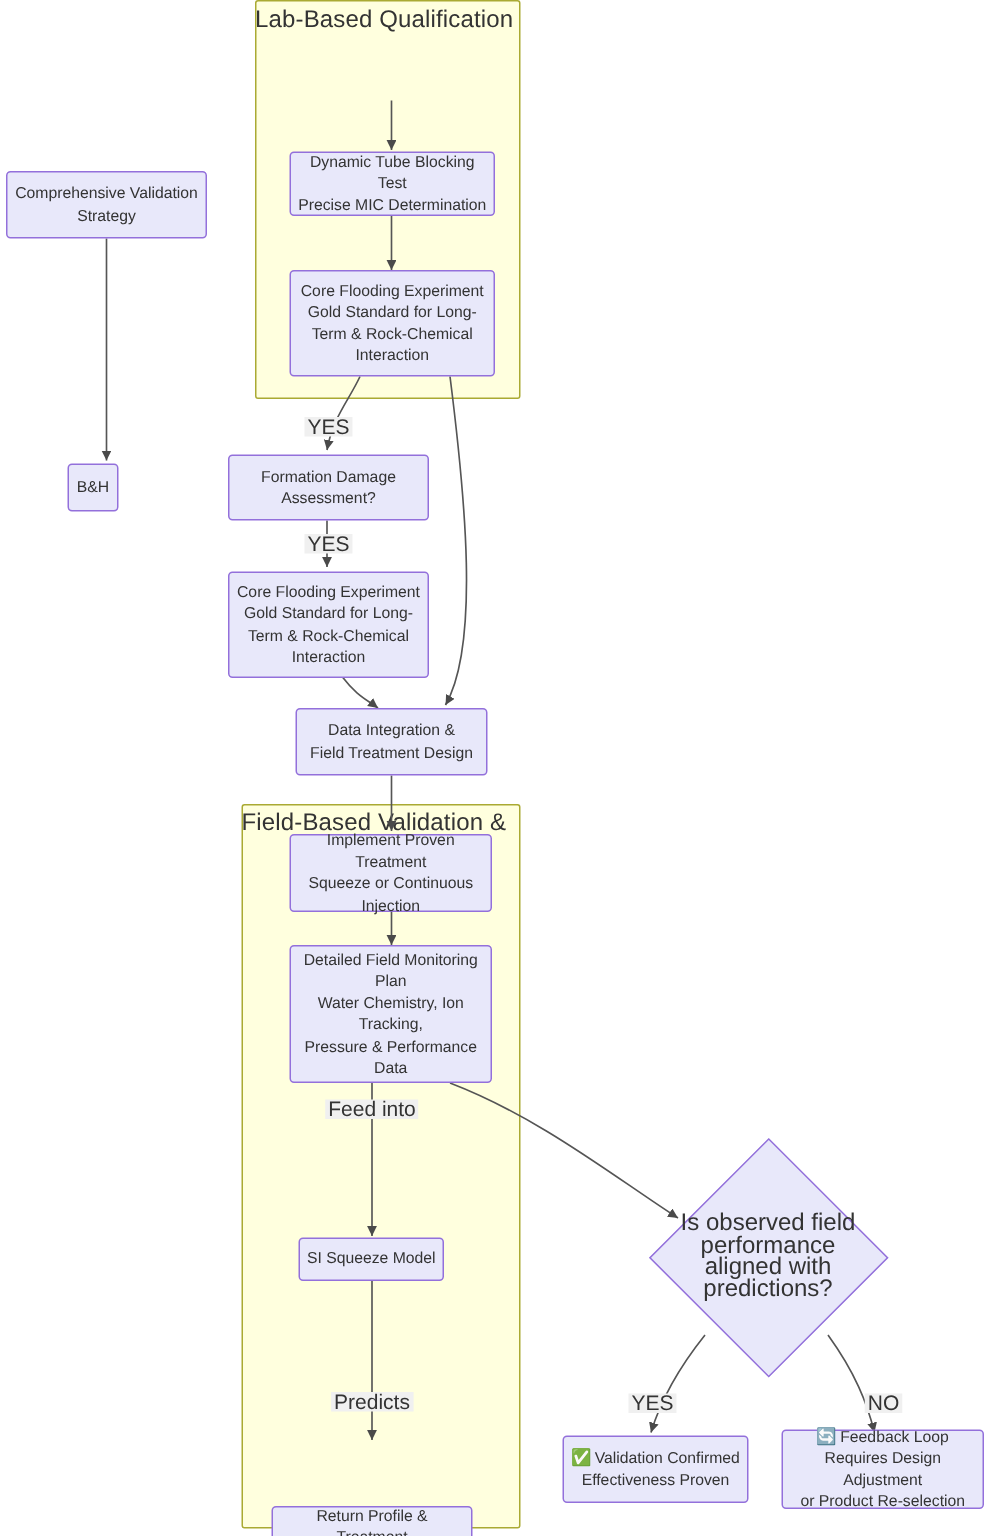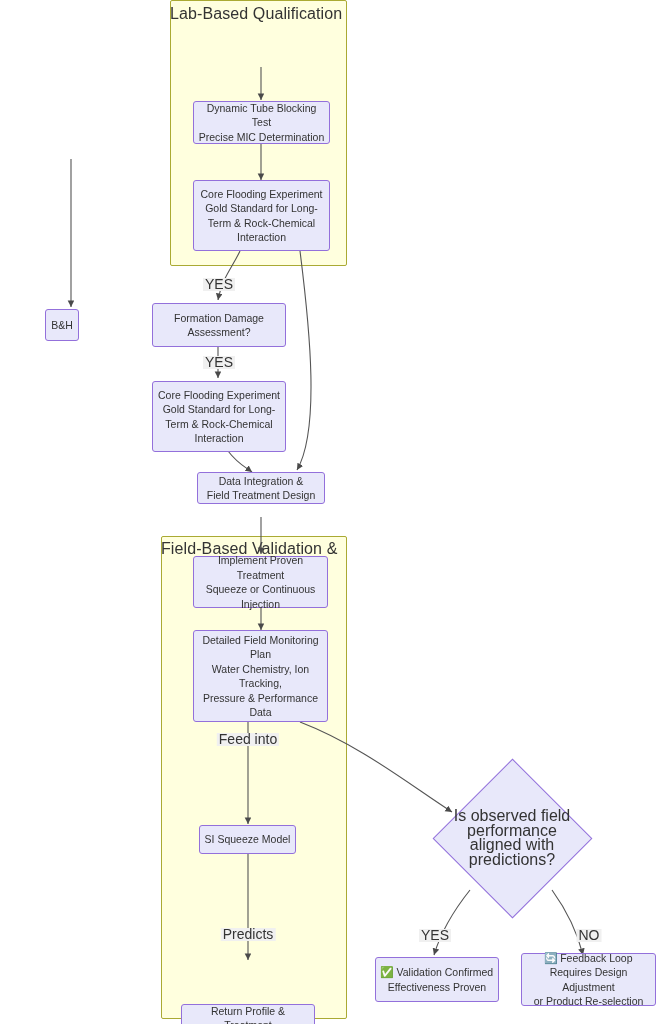--- a/index.html
+++ b/index.html
@@ -149,20 +149,24 @@
     </g>
   </svg>
 
   <div class="edge-label" style="left:219px; top:278px;">YES</div>
   <div class="edge-label" style="left:219px; top:356px;">YES</div>
   <div class="edge-label" style="left:248px; top:733px;">Feed into</div>
   <div class="edge-label" style="left:248px; top:928px;">Predicts</div>
   <div class="edge-label" style="left:435px; top:929px;">YES</div>
   <div class="edge-label" style="left:589px; top:929px;">NO</div>
 
+  <div class="node" style="left:4px; top:114px; width:134px; height:45px;">
+    <span class="lines">Comprehensive Validation
+Strategy</span>
+  </div>
 
   <div class="node" style="left:45px; top:309px; width:34px; height:32px;">
     <span class="lines">B&amp;H</span>
   </div>
 
 
   <div class="node" style="left:193px; top:101px; width:137px; height:43px;">
     <span class="lines">Dynamic Tube Blocking Test
 Precise MIC Determination</span>
   </div>
@@ -179,21 +183,21 @@
 Assessment?</span>
   </div>
 
   <div class="node" style="left:152px; top:381px; width:134px; height:71px;">
     <span class="lines">Core Flooding Experiment
 Gold Standard for Long-
 Term &amp; Rock-Chemical
 Interaction</span>
   </div>
 
-  <div class="node" style="left:197px; top:472px; width:128px; height:32px;">
+  <div class="node" style="left:197px; top:472px; width:128px; height:45px;">
     <span class="lines">Data Integration &amp;
 Field Treatment Design</span>
   </div>
 
   <div class="node" style="left:193px; top:556px; width:135px; height:52px;">
     <span class="lines">Implement Proven Treatment
 Squeeze or Continuous
 Injection</span>
   </div>
 

